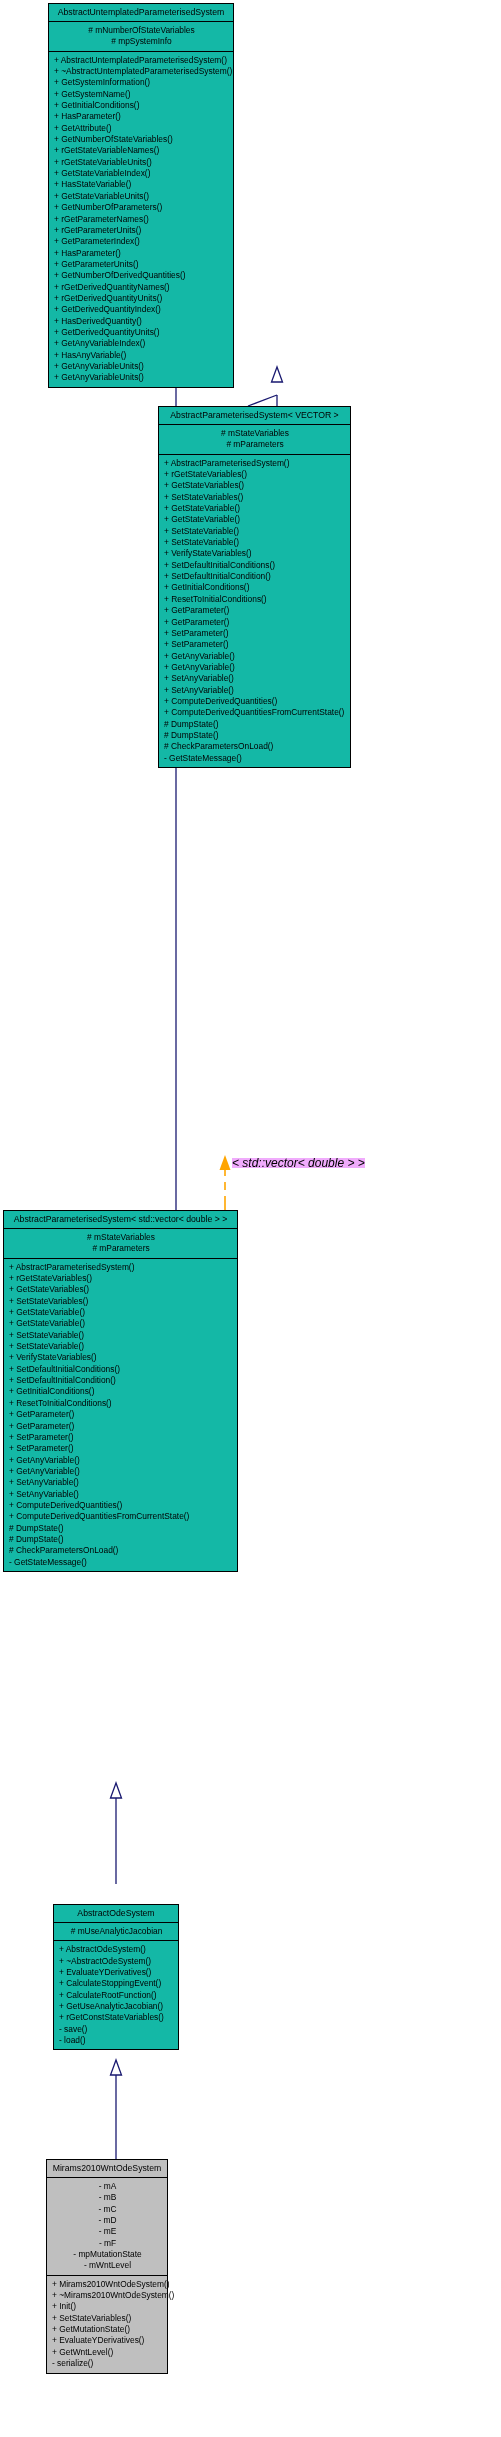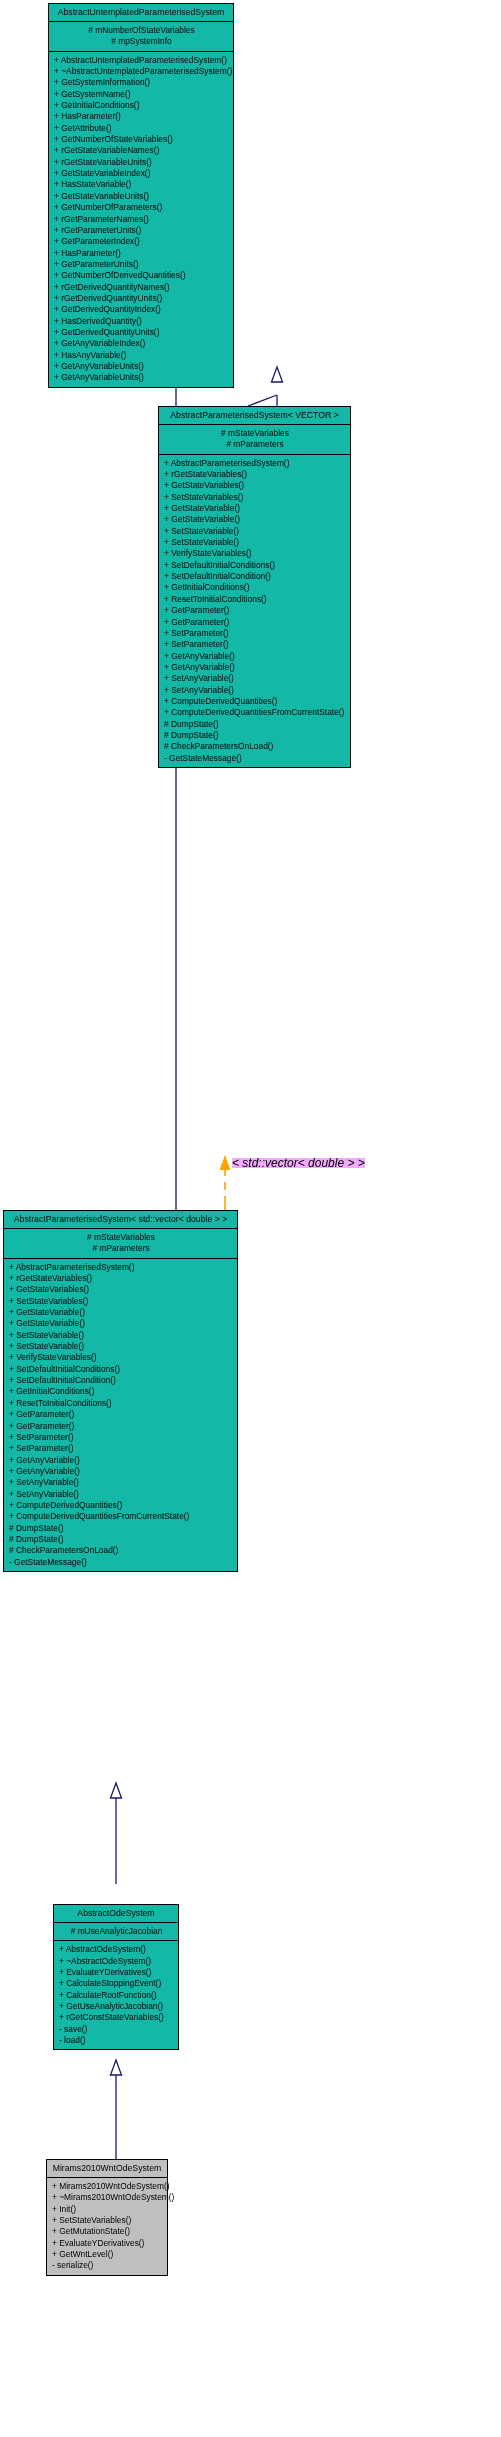--- a/index.html
+++ b/index.html
@@ -232,20 +232,30 @@
       <div class="uml-row">+ CalculateRootFunction()</div>
       <div class="uml-row">+ GetUseAnalyticJacobian()</div>
       <div class="uml-row">+ rGetConstStateVariables()</div>
       <div class="uml-row">- save()</div>
       <div class="uml-row">- load()</div>
     </div>
   </div>
 
   <div class="uml-box filled" id="box-4" style="left:46px; top:2159px; width:122px;">
     <div class="uml-title">Mirams2010WntOdeSystem</div>
+    <div class="uml-attrs">
+      <div class="uml-row">- mA</div>
+      <div class="uml-row">- mB</div>
+      <div class="uml-row">- mC</div>
+      <div class="uml-row">- mD</div>
+      <div class="uml-row">- mE</div>
+      <div class="uml-row">- mF</div>
+      <div class="uml-row">- mpMutationState</div>
+      <div class="uml-row">- mWntLevel</div>
+    </div>
     <div class="uml-ops">
       <div class="uml-row">+ Mirams2010WntOdeSystem()</div>
       <div class="uml-row">+ ~Mirams2010WntOdeSystem()</div>
       <div class="uml-row">+ Init()</div>
       <div class="uml-row">+ SetStateVariables()</div>
       <div class="uml-row">+ GetMutationState()</div>
       <div class="uml-row">+ EvaluateYDerivatives()</div>
       <div class="uml-row">+ GetWntLevel()</div>
       <div class="uml-row">- serialize()</div>
     </div>

